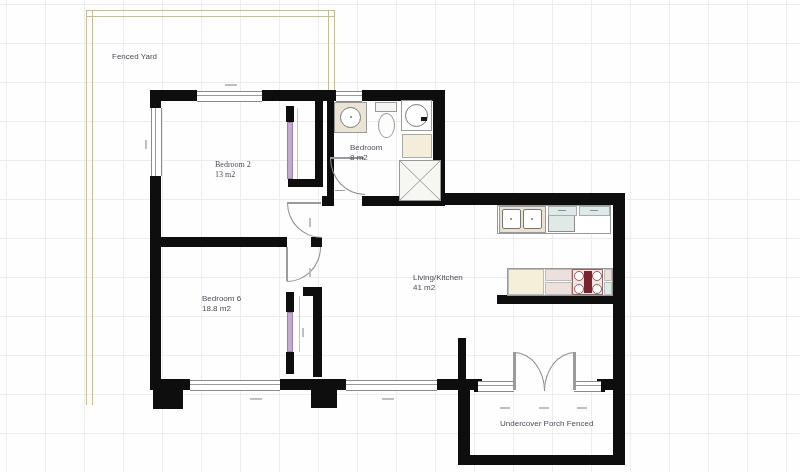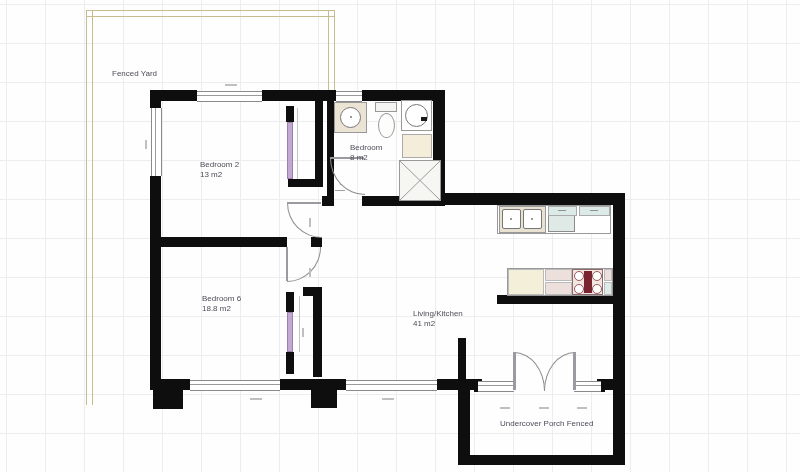--- a/index.html
+++ b/index.html
@@ -34,21 +34,21 @@
   .thin{position:absolute;background:#c4c4c4;}
 </style>
 </head>
 <body>
 
 <div id="canvas">
 
   <div class="fence-h" style="left:86px;top:10px;width:248px;height:5px;"></div>
   <div class="fence-v" style="left:86px;top:10px;width:5px;height:395px;"></div>
   <div class="fence-v" style="left:328px;top:10px;width:5px;height:82px;"></div>
-  <div class="lbl" style="left:112px;top:69px;">Fenced Yard</div>
+  <div class="lbl" style="left:112px;top:52px;">Fenced Yard</div>
 
   <div class="w" style="left:150px;top:90px;width:47px;height:11px;"></div>
   <div class="w" style="left:262px;top:90px;width:74px;height:11px;"></div>
   <div class="w" style="left:362px;top:90px;width:83px;height:11px;"></div>
   <div class="w" style="left:150px;top:90px;width:11px;height:18px;"></div>
   <div class="w" style="left:150px;top:176px;width:11px;height:214px;"></div>
   <div class="w" style="left:150px;top:379px;width:40px;height:11px;"></div>
   <div class="w" style="left:153px;top:388px;width:30px;height:21px;"></div>
   <div class="w" style="left:280px;top:379px;width:66px;height:11px;"></div>
   <div class="w" style="left:311px;top:388px;width:26px;height:20px;"></div>
@@ -134,33 +134,33 @@
   <div class="fix" style="left:545px;top:282px;width:27px;height:13px;background:#eddfdc;border-color:#bbb;"></div>
   <div class="fix" style="left:572px;top:269px;width:31px;height:26px;background:#f1e6e2;border-color:#8a6a6a;"></div>
   <div class="abs" style="left:584px;top:271px;width:8px;height:22px;background:#7a2430;"></div>
   <div class="fix circle" style="left:574px;top:271px;width:10px;height:10px;border-color:#9a5a5a;"></div>
   <div class="fix circle" style="left:592px;top:271px;width:10px;height:10px;border-color:#9a5a5a;"></div>
   <div class="fix circle" style="left:574px;top:284px;width:10px;height:10px;border-color:#9a5a5a;"></div>
   <div class="fix circle" style="left:592px;top:284px;width:10px;height:10px;border-color:#9a5a5a;"></div>
   <div class="fix" style="left:604px;top:269px;width:8px;height:12px;background:#eddfdc;border-color:#bbb;"></div>
   <div class="fix" style="left:604px;top:282px;width:8px;height:13px;background:#dcebe7;border-color:#bbb;"></div>
 
-  <div class="lbl" style="left:200px;top:160px;">
+  <div class="lbl" style="left:215px;top:160px;font-family:Liberation Serif, serif;">
     <div>Bedroom 2</div>
     <div>13 m2</div>
   </div>
   <div class="lbl" style="left:350px;top:143px;">
     <div>Bedroom</div>
     <div>8 m2</div>
   </div>
   <div class="lbl" style="left:202px;top:294px;">
     <div>Bedroom 6</div>
     <div>18.8 m2</div>
   </div>
-  <div class="lbl" style="left:413px;top:273px;margin-top:36px;">
+  <div class="lbl" style="left:413px;top:273px;">
     <div>Living/Kitchen</div>
     <div>41 m2</div>
   </div>
   <div class="lbl" style="left:500px;top:419px;">Undercover Porch Fenced</div>
 
   <div class="dim" style="left:250px;top:398px;width:12px;"></div>
   <div class="dim" style="left:382px;top:398px;width:12px;"></div>
   <div class="dim" style="left:500px;top:407px;width:10px;"></div>
   <div class="dim" style="left:539px;top:407px;width:10px;"></div>
   <div class="dim" style="left:577px;top:407px;width:10px;"></div>

